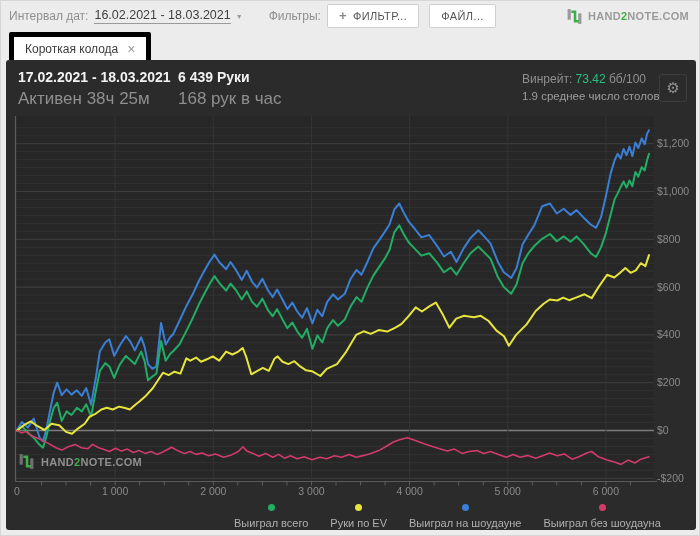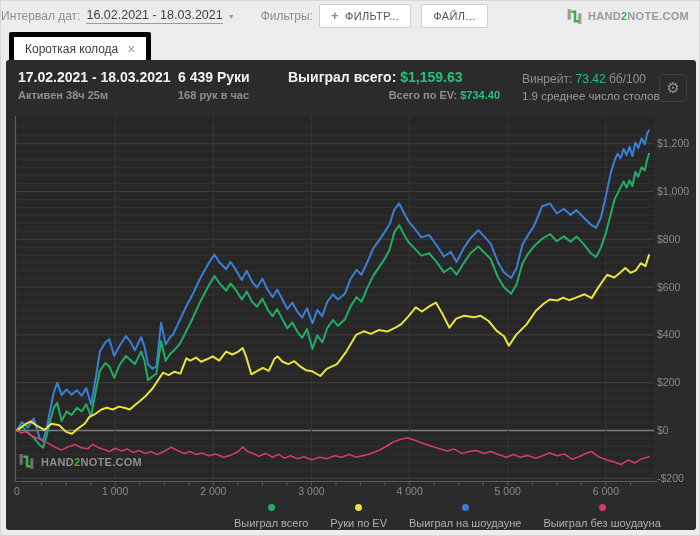--- a/index.html
+++ b/index.html
@@ -1,41 +1,41 @@
 <!DOCTYPE html>
 <html><head>
 <meta charset="utf-8">
 <style>
   * { margin:0; padding:0; box-sizing:border-box; }
   html,body { width:700px; height:536px; }
   body { font-family:"Liberation Sans", sans-serif; background:#ececec; position:relative; overflow:hidden; }
   .window { position:absolute; inset:0; background:#ececec; border:1px solid #d6d6d6; }
 
   
-  .toolbar-row1 { position:absolute; top:0; left:0; right:0; height:30px; display:flex; align-items:center; }
+  .toolbar-row1 { position:absolute; top:0; left:0; right:0; height:30px; display:flex; align-items:center; padding-left:8px; }
   .tb-label { font-size:12px; color:#8f8f8f; margin-right:6px; }
   .date-select { display:flex; align-items:center; gap:5px; cursor:pointer; }
   .date-select .date-text { font-size:12.5px; color:#3f3f3f; border-bottom:1px solid #9a9a9a; padding-bottom:1px; }
   .caret { font-size:7px; color:#9a9a9a; }
   .tb-gap { width:26px; }
   .tb-btn { background:#ffffff; border:1px solid #cfcfcf; border-radius:2px; padding:5px 11px; font-size:11px; color:#555; letter-spacing:.4px; margin-right:10px; cursor:pointer; display:flex; align-items:center; gap:6px; font-family:"Liberation Sans", sans-serif; }
   .tb-btn .plus { color:#8a8a8a; font-size:13px; font-weight:bold; line-height:10px; }
   .logo { margin-left:auto; margin-right:10px; display:flex; align-items:center; gap:5px; }
   .logo-text { font-size:11px; font-weight:bold; color:#9a9a9a; letter-spacing:.3px; }
   .logo-text .accent, .wm-text .accent { color:#3fae49; }
 
   .chip-row { position:absolute; top:31px; left:8px; }
   .chip { background:#ffffff; border:5px solid #000000; border-radius:2px; padding:5px 11px; font-size:12px; color:#3c3c3c; display:flex; align-items:center; gap:9px; cursor:pointer; }
   .chip .chip-x { color:#9a9a9a; font-size:14px; line-height:10px; cursor:pointer; }
 
   
   .panel { position:absolute; left:5px; top:59px; width:690px; height:470px; background:#2b2b2b; border-radius:3px;padding-left:7px; }
 
   .stat-main { font-size:14px; font-weight:bold; color:#f2f2f2; white-space:nowrap; }
-  .stat-sub { font-size:11px; color:#8f8f8f; margin-top:4px; white-space:nowrap;font-weight:bold; }
+  .stat-sub { font-size:17px; color:#8f8f8f; margin-top:4px; white-space:nowrap; }
   .b1 { position:absolute; left:12px; top:9px; }
   .b2 { position:absolute; left:172px; top:9px; }
   .b3 { position:absolute; left:282px; top:9px; width:212px; }
   .b3 .line2 { text-align:right; }
   .green { color:#25c17c; }
   .b4 { position:absolute; left:516px; top:12px; font-size:12px; color:#8f8f8f; white-space:nowrap; }
   .b4 .line2 { font-size:11.5px; color:#9d9d9d; margin-top:4px; }
   .gear-btn { position:absolute; left:653px; top:14px; width:28px; height:28px; border:1px solid #3e3e3e; border-radius:3px; display:flex; align-items:center; justify-content:center; color:#8f8f8f; font-size:15px; cursor:pointer; }
 
   .chart-svg { position:absolute; left:0; top:52px; width:690px; height:400px; font-family:"Liberation Sans", sans-serif; }
@@ -90,28 +90,20 @@
     <div class="b1">
       <div class="stat-main">17.02.2021 - 18.03.2021</div>
       <div class="stat-sub">Активен 38ч 25м</div>
     </div>
 
     <div class="b2">
       <div class="stat-main">6 439 Руки</div>
       <div class="stat-sub">168 рук в час</div>
     </div>
 
-    <div class="b3">
-      <div class="stat-main">
-        <span>Выиграл всего:</span> <span class="green">$1,159.63</span>
-      </div>
-      <div class="stat-sub line2">
-        <span>Всего по EV:</span> <span class="green">$734.40</span>
-      </div>
-    </div>
 
     <div class="b4">
       <div>
         <span>Винрейт:</span> <span class="green">73.42</span> <span>бб/100</span>
       </div>
       <div class="line2">1.9 среднее число столов</div>
     </div>
 
     <div class="gear-btn">
       <span>⚙</span>

